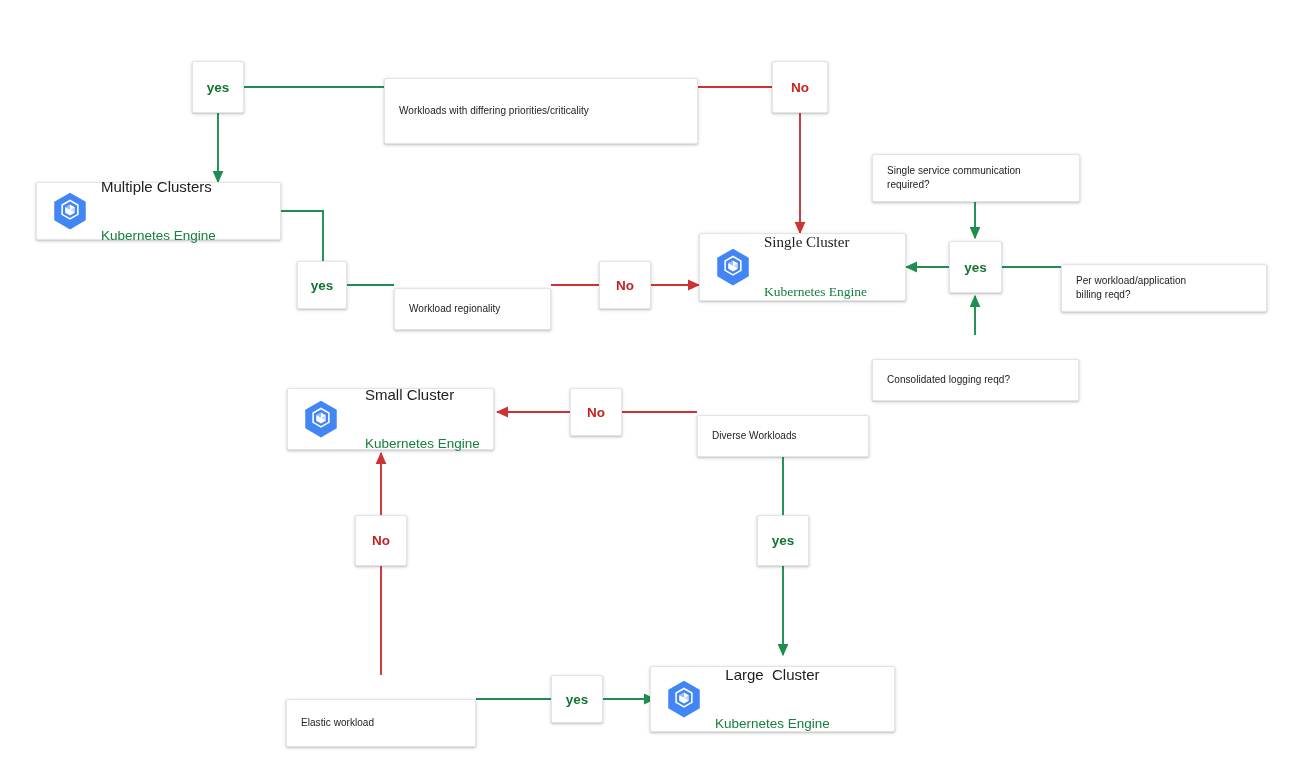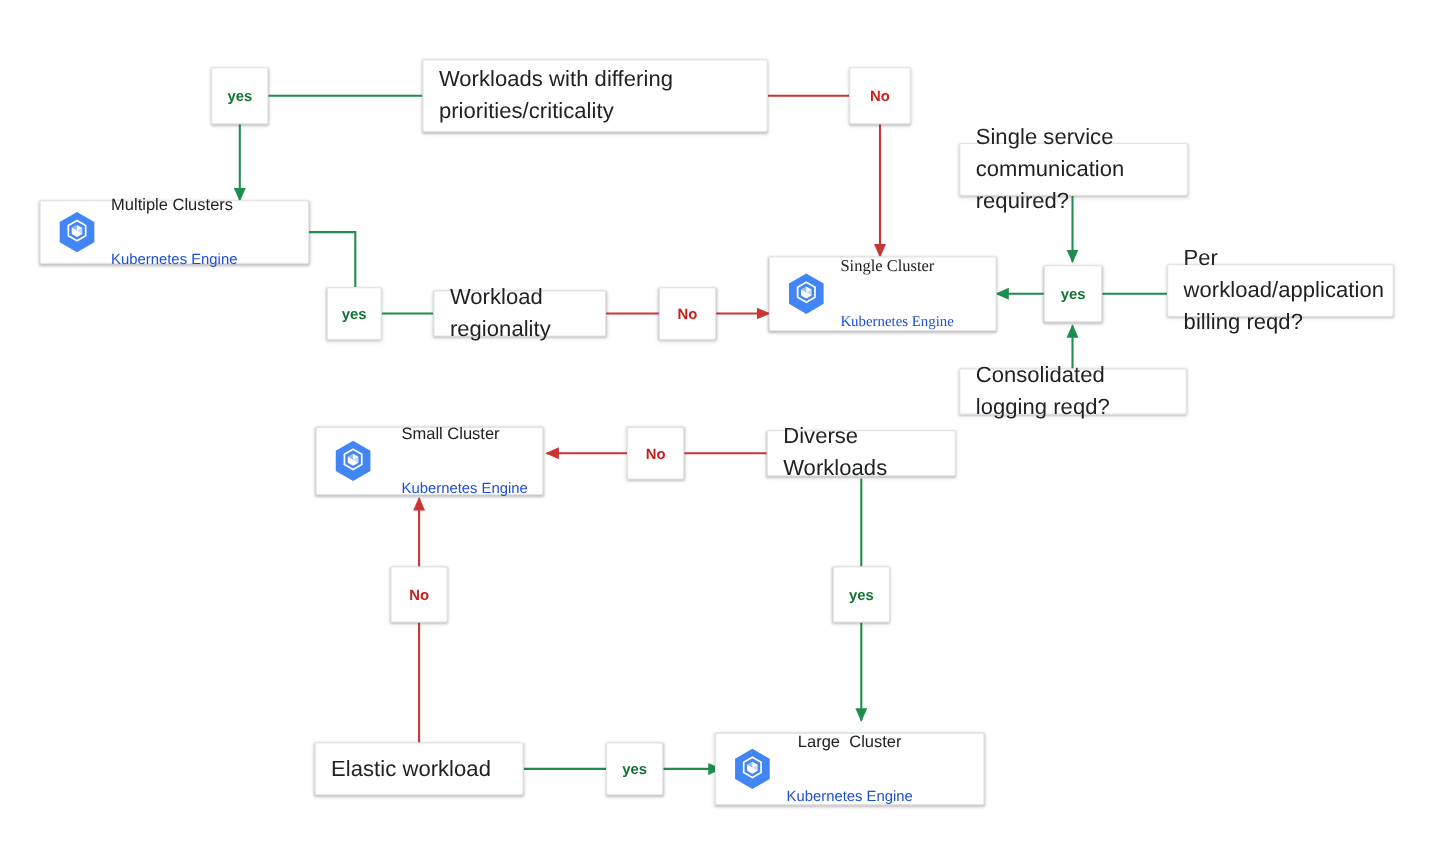--- a/index.html
+++ b/index.html
@@ -34,24 +34,25 @@
     border: 1px solid #e3e4e6;
     border-radius: 2px;
     box-shadow: 0 1px 2px rgba(60,64,67,0.22), 0 1px 3px 1px rgba(60,64,67,0.10);
     box-sizing: border-box;
   }
   
   .textbox {
     display: flex;
     align-items: center;
     padding: 0 14px;
-    font-size: 20px;
+    font-size: 10px;
     line-height: 1.45;
     color: #202124;
     letter-spacing: 0.05px;
+    margin-top: 24px;
   }
   .textbox.two-line {
     align-items: center;
   }
   
   .chip {
     display: flex;
     align-items: center;
     justify-content: center;
     font-size: 13.5px;
@@ -78,21 +79,21 @@
     justify-content: center;
   }
   .card .card-title {
     font-size: 15px;
     color: #202124;
     line-height: 1.3;
     white-space: pre;
   }
   .card .card-sub {
     font-size: 13.5px;
-    color: #1d4ed8;
+    color: #15803d;
     line-height: 1.3;
     white-space: pre;
     margin-top: 31px;
   }
 </style>
 </head>
 <body>
 
 <div id="canvas">
 

